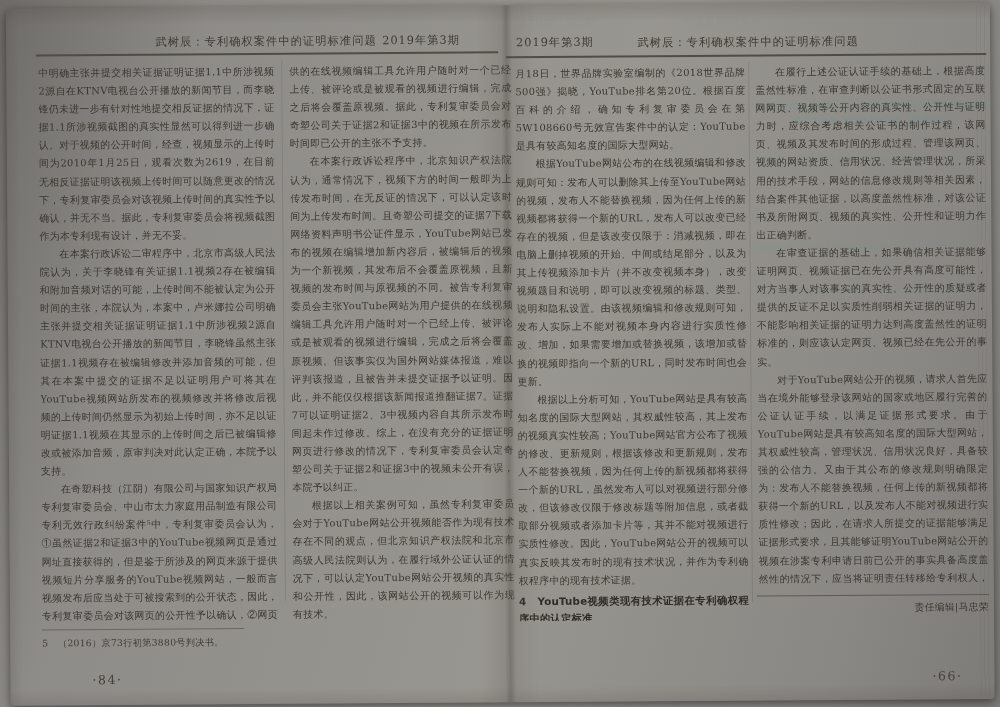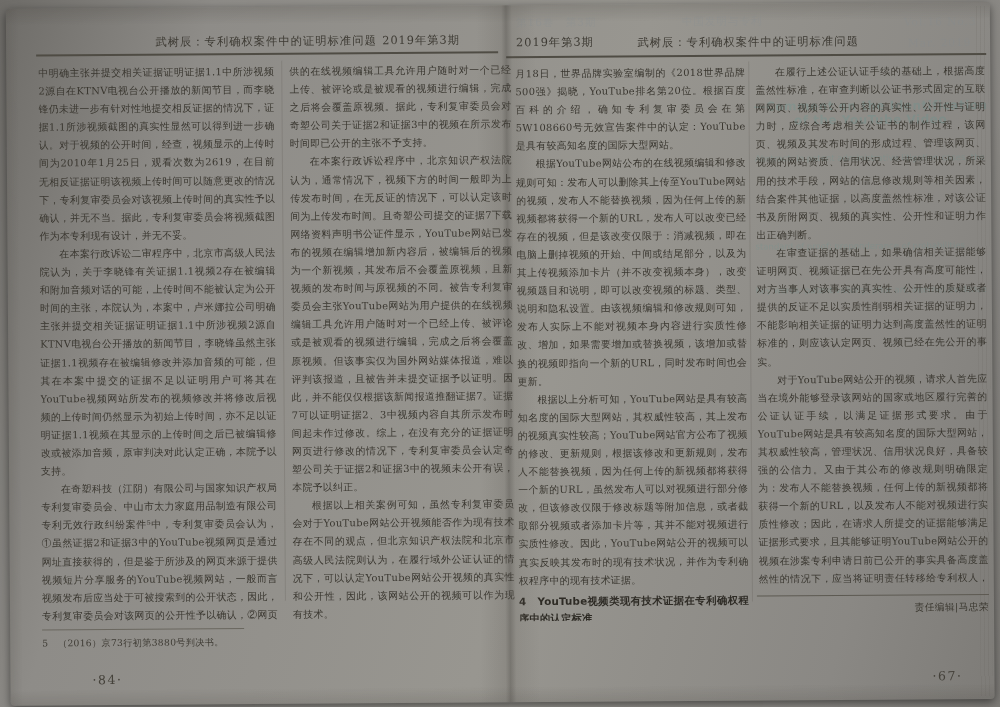--- a/index.html
+++ b/index.html
@@ -116,17 +116,17 @@
   </div>
   <div class="crease" style="left:742px;top:58px;height:540px;"></div>
   <div class="col" style="left:749px;top:60px;width:230px;height:520px;">
     <p>在履行上述公证认证手续的基础上，根据高度盖然性标准，在审查判断以公证书形式固定的互联网网页、视频等公开内容的真实性、公开性与证明力时，应综合考虑相关公证书的制作过程，该网页、视频及其发布时间的形成过程、管理该网页、视频的网站资质、信用状况、经营管理状况，所采用的技术手段，网站的信息修改规则等相关因素，结合案件其他证据，以高度盖然性标准，对该公证书及所附网页、视频的真实性、公开性和证明力作出正确判断。</p>
     <p>在审查证据的基础上，如果确信相关证据能够证明网页、视频证据已在先公开具有高度可能性，对方当事人对该事实的真实性、公开性的质疑或者提供的反证不足以实质性削弱相关证据的证明力，不能影响相关证据的证明力达到高度盖然性的证明标准的，则应该认定网页、视频已经在先公开的事实。</p>
     <p>对于YouTube网站公开的视频，请求人首先应当在境外能够登录该网站的国家或地区履行完善的公证认证手续，以满足证据形式要求。由于YouTube网站是具有较高知名度的国际大型网站，其权威性较高，管理状况、信用状况良好，具备较强的公信力。又由于其公布的修改规则明确限定为：发布人不能替换视频，任何上传的新视频都将获得一个新的URL，以及发布人不能对视频进行实质性修改；因此，在请求人所提交的证据能够满足证据形式要求，且其能够证明YouTube网站公开的视频在涉案专利申请日前已公开的事实具备高度盖然性的情况下，应当将证明责任转移给专利权人，在专利权人仅笼统地声称该视频存在修改的可能性，而未提供有说服力的反证的情况下，应当认定请求人提交的YouTube视频的真实性和公开性及其作为现有技术证据的资格。当然，作为无效请求人，也应当尽可能充分地举证，以满足高度盖然性的证明标准。⊖</p>
   </div>
 
   <div class="ed-rule"></div>
   <div class="editor">责任编辑|马忠荣</div>
-  <div class="pageno pn-right">·67·</div>
+  <div class="pageno pn-right">·66·</div>
 
   <div class="gutter"></div>
   <div class="page-edge"></div>
 </div>
 
 </body></html>

